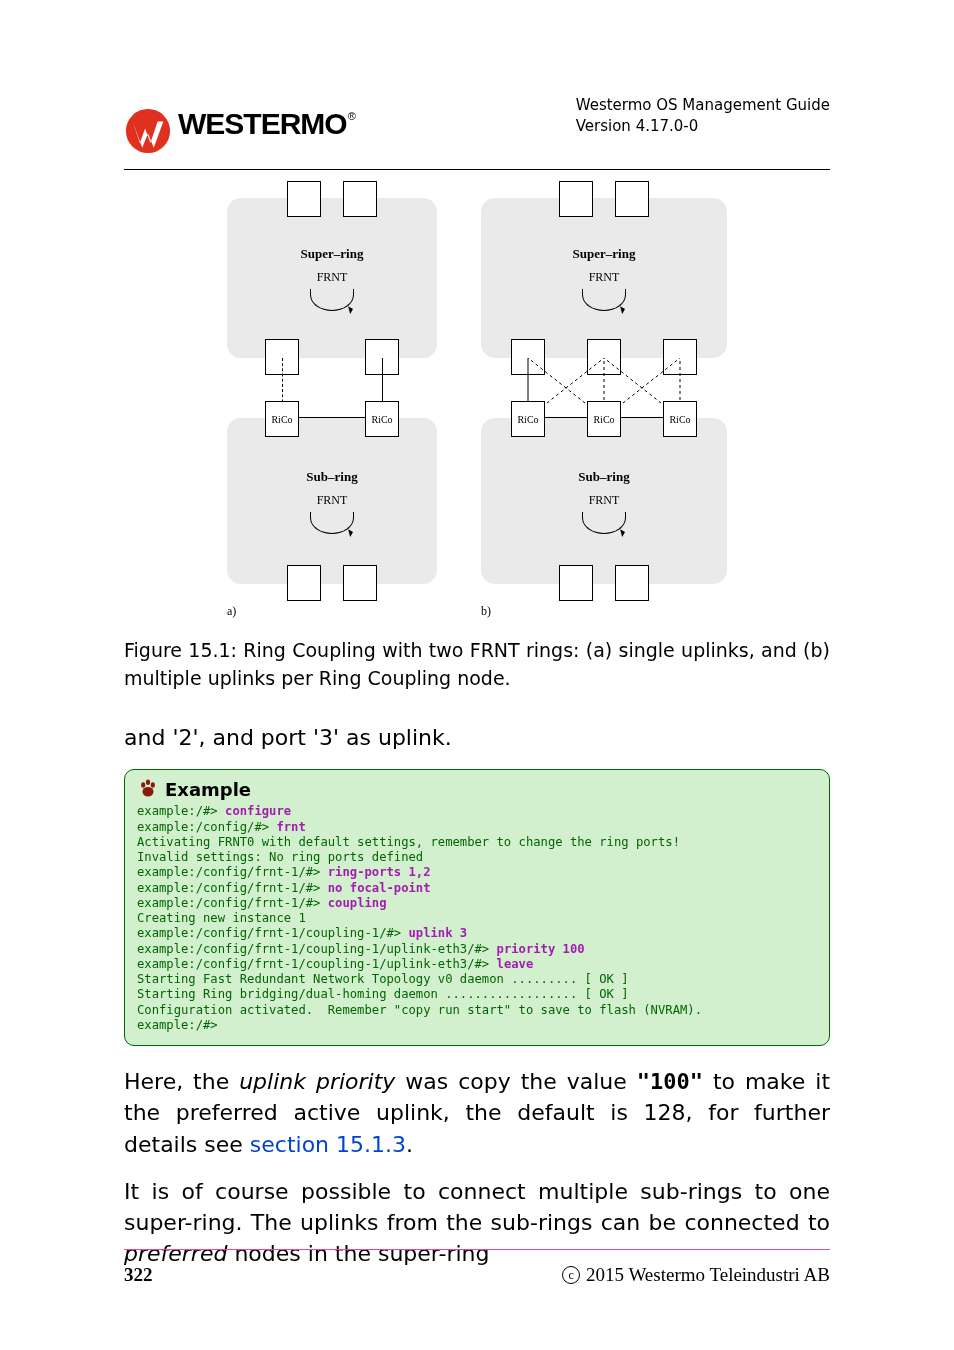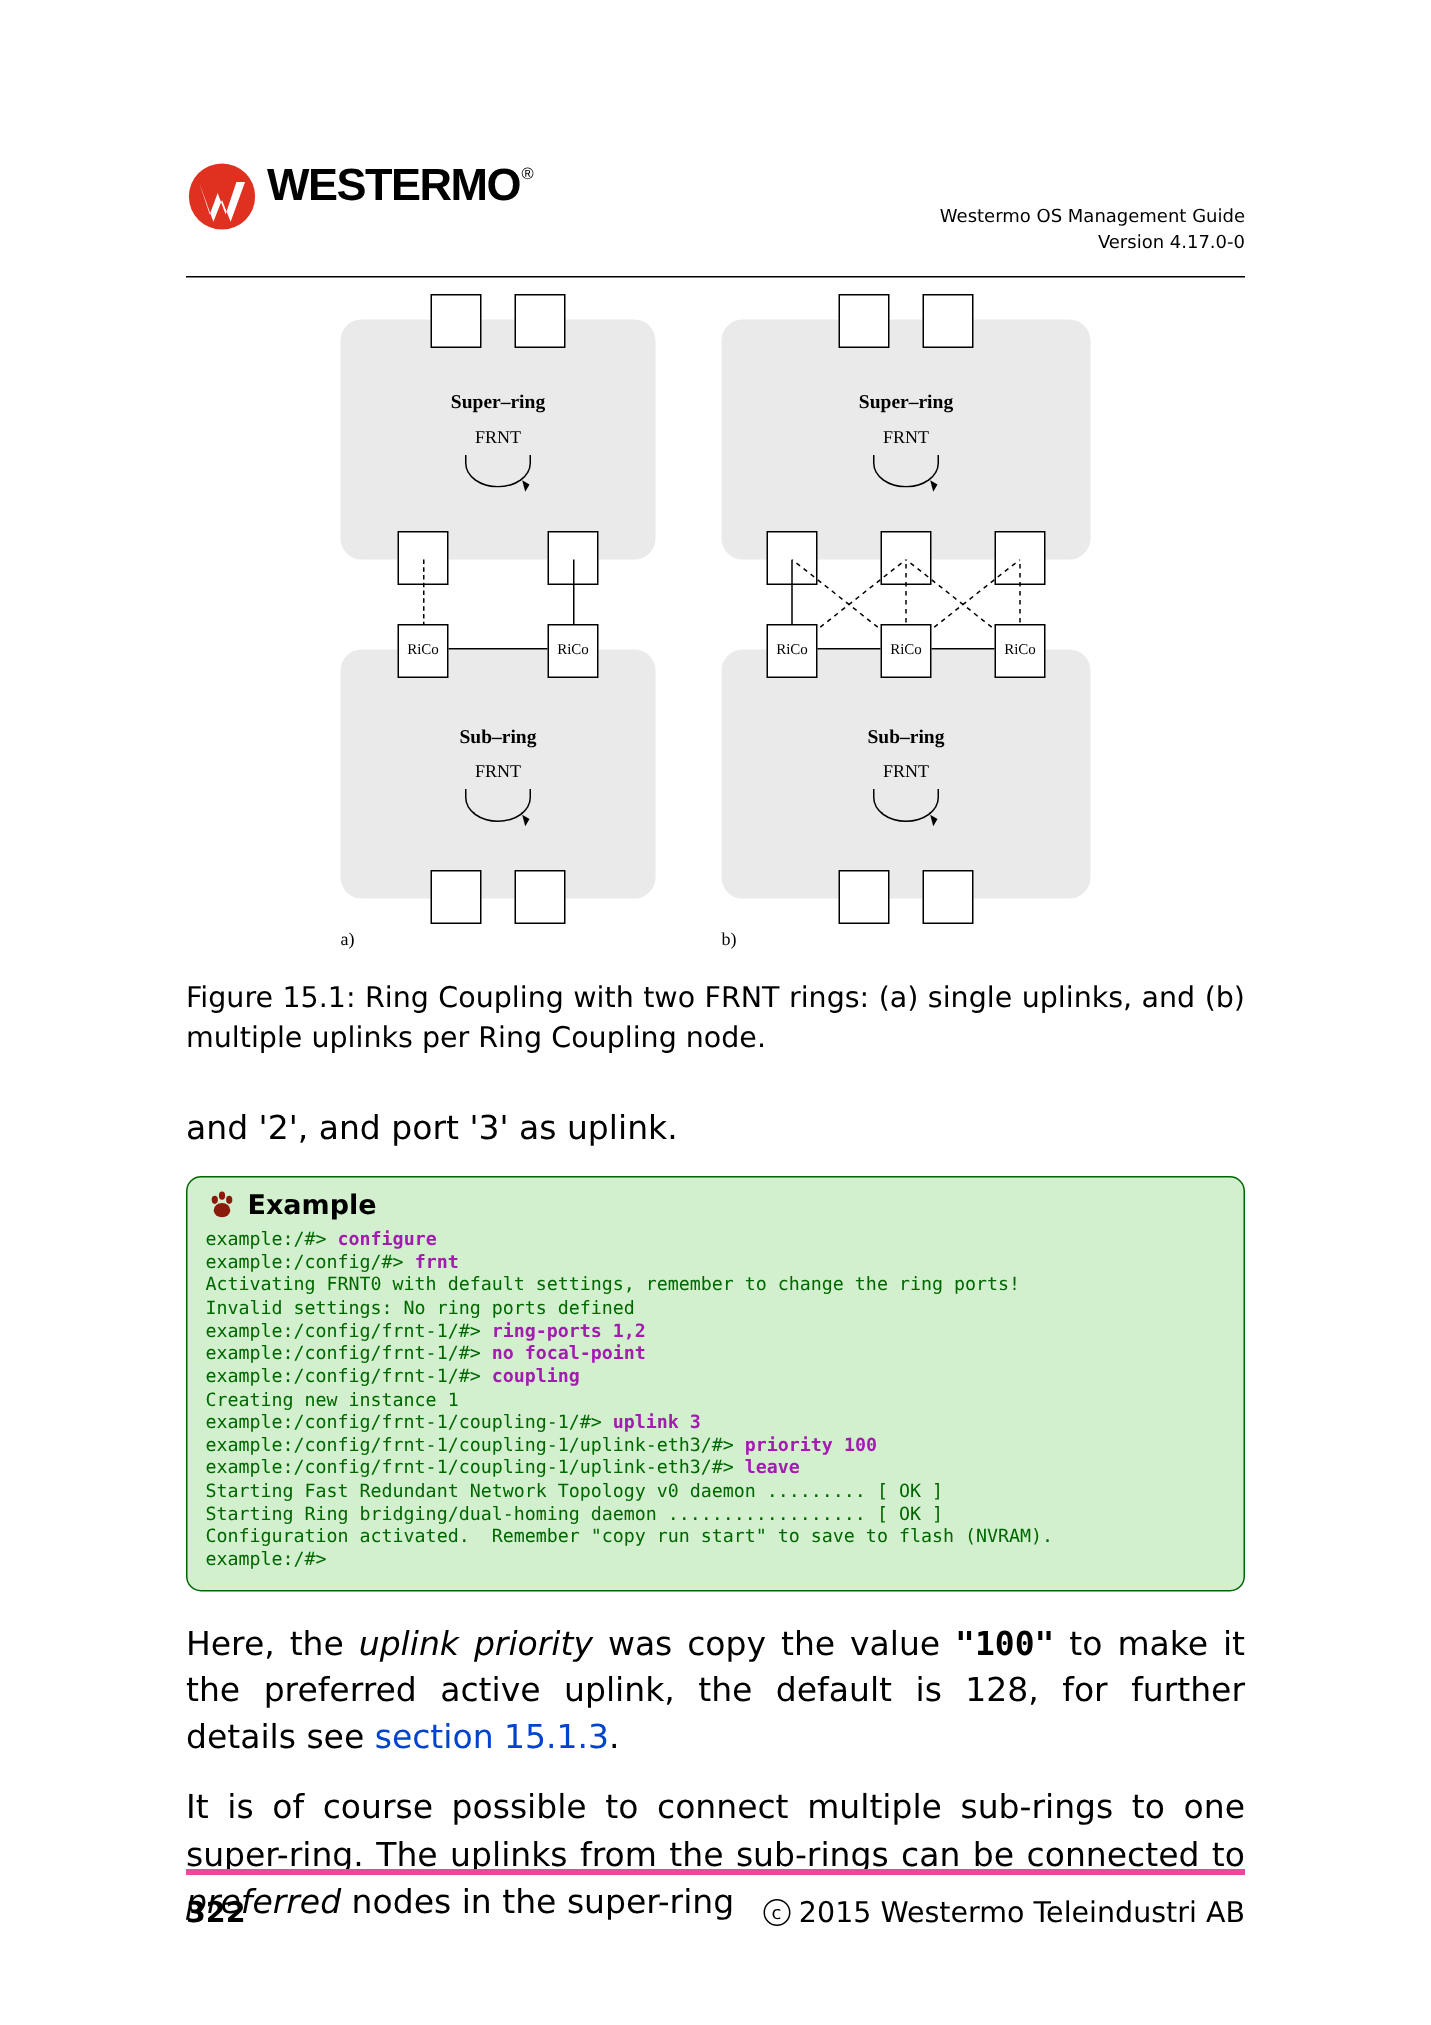--- a/index.html
+++ b/index.html
@@ -17,21 +17,21 @@
     justify-content: space-between;
     align-items: flex-start;
     padding-bottom: 14px;
     border-bottom: 1px solid #000;
     margin-bottom: 28px;
   }
   .logo-wrap { display: flex; gap: 6px; margin-top: 12px; }
   .logo-icon { width: 48px; height: 48px; }
   .logo-text { font-family: Impact, "Arial Black", sans-serif; font-size: 30px; letter-spacing: -1px; font-weight: 900; position: relative; }
   .logo-reg { font-size: 11px; position: relative; top:-14px; left:1px; font-family: Arial, sans-serif; font-weight: normal; }
-  .header-right { text-align: right; font-size: 12px; line-height: 1.4; margin-top: 41px; }
+  .header-right { text-align: left; font-size: 15px; line-height: 1.4; }
   .figure-area {
     display: flex;
     justify-content: center;
     gap: 44px;
     margin-top: 10px;
     margin-bottom: 18px;
   }
   .ring-group {
     display: flex;
     flex-direction: column;
@@ -114,26 +114,27 @@
   }
   .example-code .cmd { color: #a21caf; font-weight: bold; }
   .italic { font-style: italic; }
   .bold { font-weight: bold; }
   .link { color: #0044cc; }
   .footer {
     position: absolute;
     bottom: 64px;
     left: 124px;
     right: 124px;
-    border-top: 4px solid #ec4899;
+    border-top: 1px solid #ec4899;
     padding-top: 14px;
     display: flex;
     justify-content: space-between;
     font-size: 19px;
     align-items: center;
+    font-family: Liberation Serif, serif;
   }
   .page-num { font-weight: bold; }
   .copyright { display:flex; align-items:center; gap:6px; }
   .circ-c { display:inline-flex; width:18px; height:18px; border:1px solid #000; border-radius:50%; align-items:center; justify-content:center; font-size:12px; }
 </style>
 </head>
 <body>
 
 <div class="header">
   <div class="logo-wrap">

